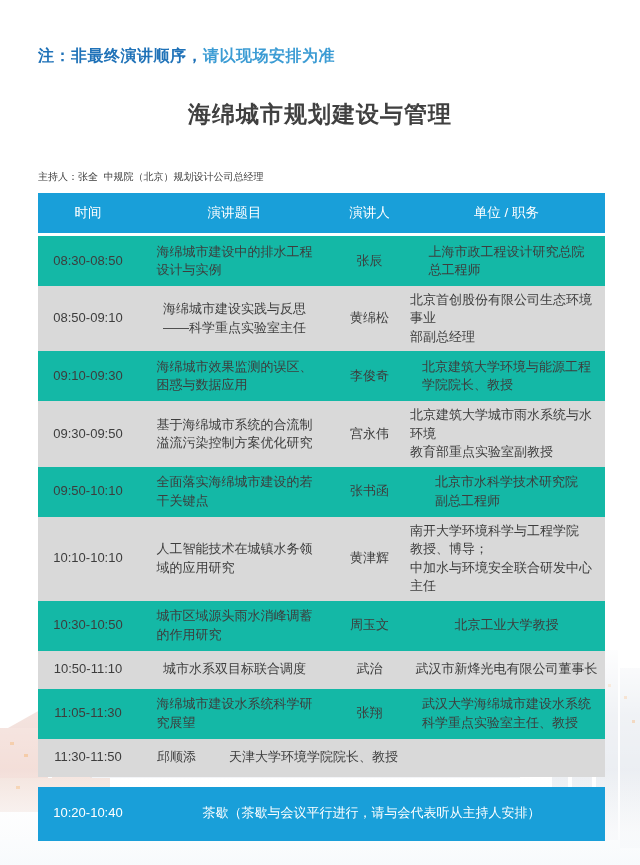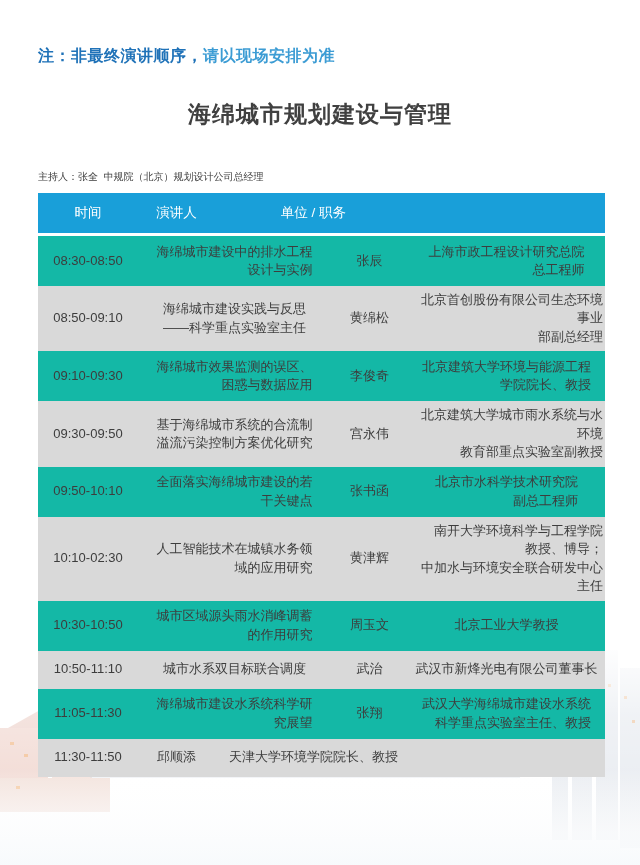--- a/index.html
+++ b/index.html
@@ -66,21 +66,21 @@
   }
   .trow {
     display: flex;
     align-items: center;
     width: 100%;
   }
   .cell {
     display: flex;
     align-items: center;
     justify-content: center;
-    text-align: right;
+    text-align: left;
     white-space: pre-line;
     line-height: 1.42;
     padding: 5px 2px;
   }
   .col-time    { width: 100px; flex: 0 0 100px; }
   .col-topic   { width: 193px; flex: 0 0 193px; }
   .col-speaker { width: 77px;  flex: 0 0 77px; }
   .col-org     { width: 197px; flex: 0 0 197px; }
 
   .thead {
@@ -186,20 +186,21 @@
     <p class="note"><span class="note-dark">注：非最终演讲顺序，</span><span class="note-light">请以现场安排为准</span></p>
 
     <h1 class="page-title">海绵城市规划建设与管理</h1>
 
     <p class="host-line">主持人：张全  中规院（北京）规划设计公司总经理</p>
 
     <div class="schedule">
 
       <div class="trow thead">
         <div class="cell col-time">时间</div>
+        <div class="cell col-topic">演讲题目</div>
         <div class="cell col-speaker">演讲人</div>
         <div class="cell col-org">单位 / 职务</div>
       </div>
 
       <div class="body-rows">
 
         <div class="trow">
           <div class="cell col-time">08:30-08:50</div>
           <div class="cell col-topic">海绵城市建设中的排水工程
 设计与实例</div>
@@ -238,21 +239,21 @@
         <div class="trow">
           <div class="cell col-time">09:50-10:10</div>
           <div class="cell col-topic">全面落实海绵城市建设的若
 干关键点</div>
           <div class="cell col-speaker">张书函</div>
           <div class="cell col-org">北京市水科学技术研究院
 副总工程师</div>
         </div>
 
         <div class="trow">
-          <div class="cell col-time">10:10-02:30</div>
+          <div class="cell col-time">10:10-10:10</div>
           <div class="cell col-topic">人工智能技术在城镇水务领
 域的应用研究</div>
           <div class="cell col-speaker">黄津辉</div>
           <div class="cell col-org">南开大学环境科学与工程学院
 教授、博导；
 中加水与环境安全联合研发中心主任</div>
         </div>
 
         <div class="trow">
           <div class="cell col-time">10:30-10:50</div>
@@ -279,16 +280,20 @@
         </div>
 
         <div class="trow">
           <div class="cell col-time">11:30-11:50</div>
           <div class="cell col-speaker">邱顺添</div>
           <div class="cell col-org">天津大学环境学院院长、教授</div>
         </div>
 
       </div>
 
+      <div class="trow tea-row">
+        <div class="cell col-time">10:20-10:40</div>
+        <div class="cell tea-label">茶歇（茶歇与会议平行进行，请与会代表听从主持人安排）</div>
+      </div>
 
     </div>
   </div>
 </div>
 
 </body></html>

